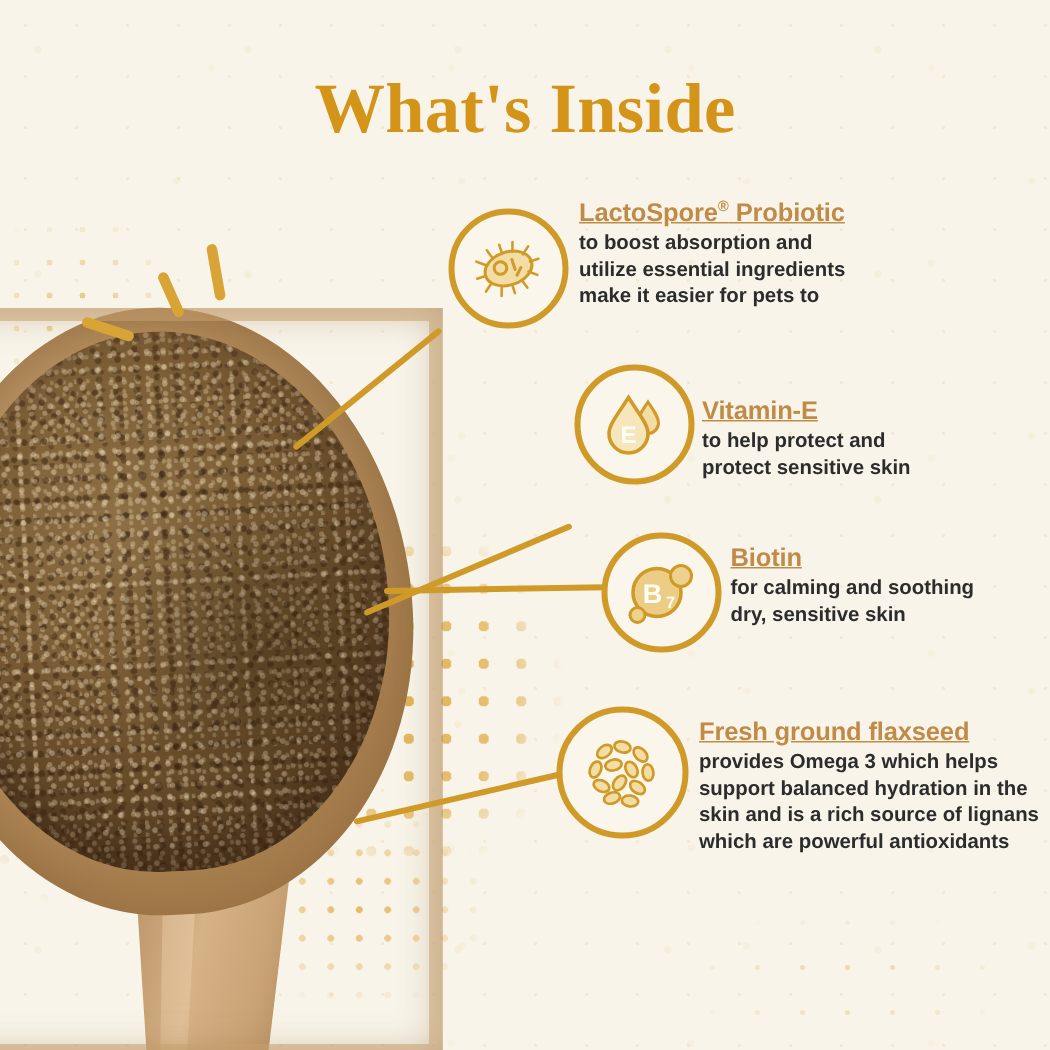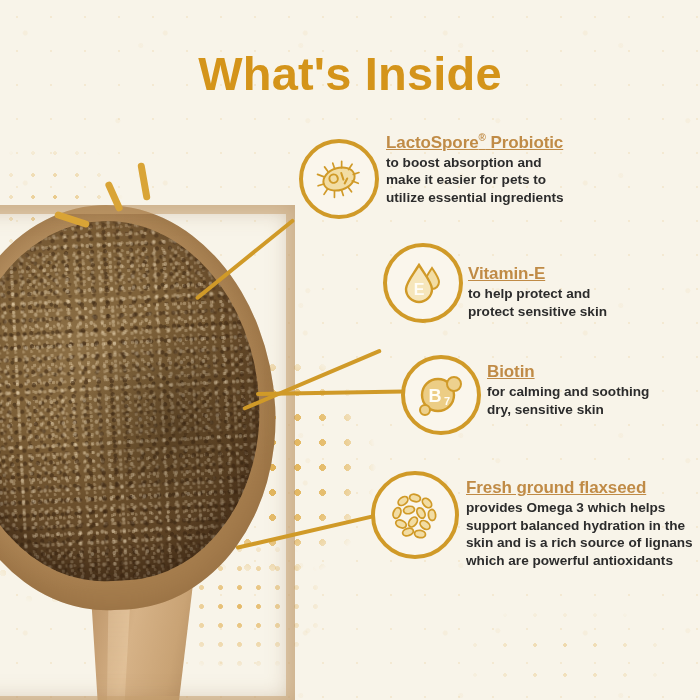--- a/index.html
+++ b/index.html
@@ -143,21 +143,21 @@
   }
   .callout p{
     margin:0;font-size:13.6px;line-height:1.30;color:#2c2c2c;font-weight:700;
   }
   .callout p span{display:block;}
   .reg{font-size:10px;vertical-align:super;}
 
   
   .title{
     position:absolute;left:0;right:0;top:46px;text-align:center;
-    font-family:Liberation Sans, sans-serif;
+    font-family:Liberation Serif, serif;
     font-size:47px;font-weight:bold;color:#d4941a;letter-spacing:.2px;
   }
 </style>
 </head>
 <body>
 
 <div class="stage">
 
   <div class="paper"></div>
   <div class="faint-dots"></div>
@@ -209,22 +209,22 @@
         <circle cx="20" cy="23" r="4.2" fill="none" stroke="#d09a28" stroke-width="2"></circle>
         <line x1="29" y1="20" x2="29" y2="27" stroke="#d09a28" stroke-width="2" stroke-linecap="round"></line>
         <line x1="33" y1="27" x2="29" y2="31" stroke="#d09a28" stroke-width="2" stroke-linecap="round"></line>
       </g>
     </svg>
   </div>
   <div class="callout" style="left:386px;top:132px;width:300px;">
     <h3><span>LactoSpore</span><span class="reg">®</span><span> Probiotic</span></h3>
     <p>
       <span>to boost absorption and</span>
+      <span>utilize essential ingredients</span>
       <span>make it easier for pets to</span>
-      <span>utilize essential ingredients</span>
     </p>
   </div>
 
   <div class="icon-circle" style="left:383px;top:243px;width:72px;height:72px;">
     <svg width="50" height="50" viewBox="0 0 50 50">
       <path d="M34 10 C38 16 41 20 41 24 a7 7 0 0 1 -14 0 c0-4 3-8 7-14z" fill="#f2dda4" stroke="#d09a28" stroke-width="2"></path>
       <path d="M21 7 C28 18 34 25 34 31 a13 13 0 0 1 -26 0 C8 25 14 18 21 7z" fill="#f6e6bb" stroke="#d09a28" stroke-width="2.4"></path>
       <text x="21" y="37" font-family="Liberation Sans, sans-serif" font-size="16" font-weight="bold" fill="#fffdf6" text-anchor="middle">E</text>
     </svg>
   </div>

